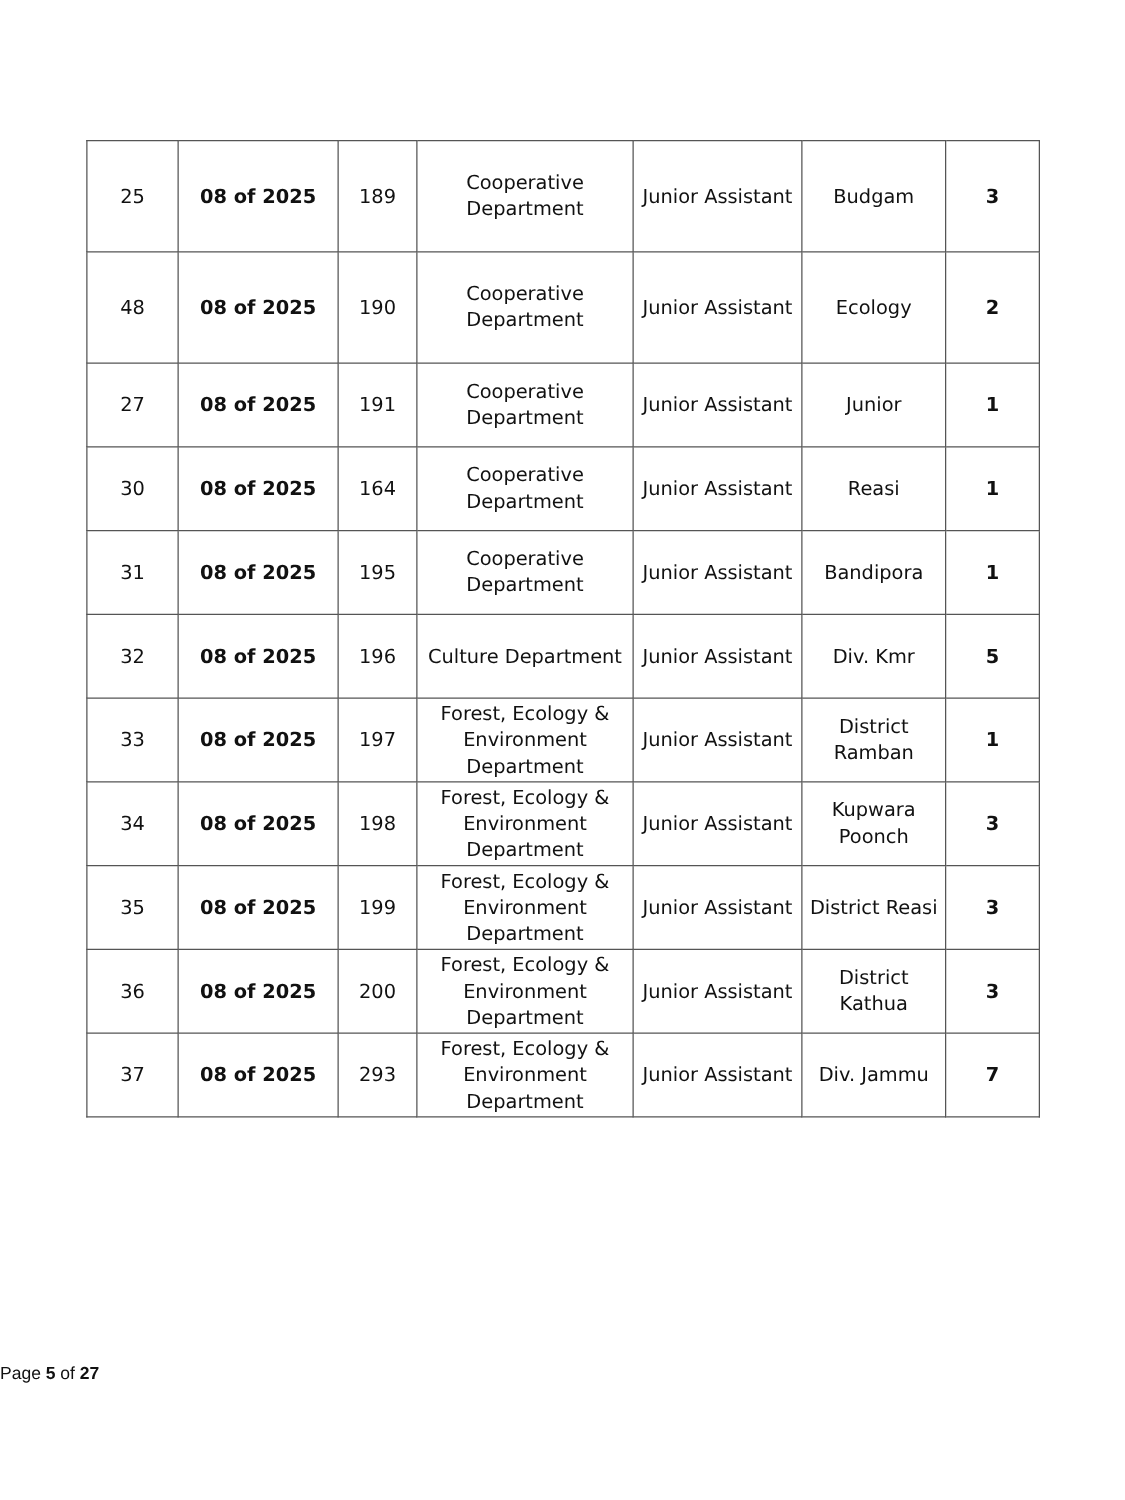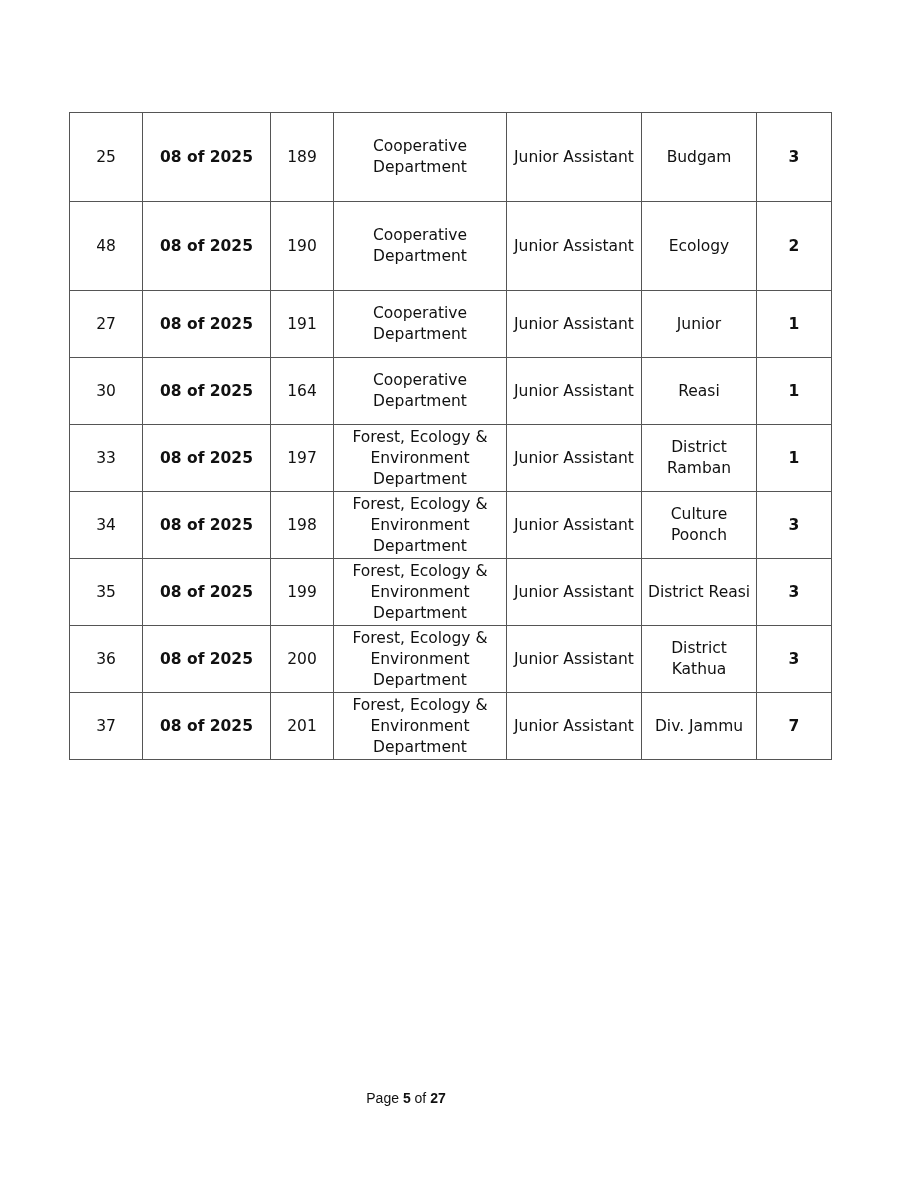--- a/index.html
+++ b/index.html
@@ -15,21 +15,21 @@
     font-size: 15.5px; line-height: 21px;
     padding: 0 4px;
   }
   col.c1 { width: 73px; } col.c2 { width: 128px; } col.c3 { width: 63px; }
   col.c4 { width: 173px; } col.c5 { width: 135px; } col.c6 { width: 115px; } col.c7 { width: 75px; }
   tr.tall td { height: 88px; }
   tr.std td { height: 66px; }
   td.bold { font-weight: bold; }
   .footer {
     position: absolute; top: 1090px; left: 0; width: 812px;
-    text-align: center; font-family: "Liberation Sans", sans-serif; font-size: 14px; color: #111;
+    text-align: left; font-family: "Liberation Sans", sans-serif; font-size: 14px; color: #111;
   }
   .footer b { font-weight: bold; }
 </style>
 </head>
 <body>
 
 <table class="posts">
   <colgroup>
     <col class="c1">
       <col class="c2">
@@ -70,35 +70,53 @@
       <tr class="std">
         <td>30</td>
         <td class="bold">08 of 2025</td>
         <td>164</td>
         <td>Cooperative Department</td>
         <td>Junior Assistant</td>
         <td>Reasi</td>
         <td class="bold">1</td>
       </tr>
       <tr class="std">
+        <td>31</td>
+        <td class="bold">08 of 2025</td>
+        <td>195</td>
+        <td>Cooperative Department</td>
+        <td>Junior Assistant</td>
+        <td>Bandipora</td>
+        <td class="bold">1</td>
+      </tr>
+      <tr class="std">
+        <td>32</td>
+        <td class="bold">08 of 2025</td>
+        <td>196</td>
+        <td>Culture Department</td>
+        <td>Junior Assistant</td>
+        <td>Div. Kmr</td>
+        <td class="bold">5</td>
+      </tr>
+      <tr class="std">
         <td>33</td>
         <td class="bold">08 of 2025</td>
         <td>197</td>
         <td>Forest, Ecology &amp; Environment Department</td>
         <td>Junior Assistant</td>
         <td>District Ramban</td>
         <td class="bold">1</td>
       </tr>
       <tr class="std">
         <td>34</td>
         <td class="bold">08 of 2025</td>
         <td>198</td>
         <td>Forest, Ecology &amp; Environment Department</td>
         <td>Junior Assistant</td>
-        <td>Culture Poonch</td>
+        <td>Kupwara Poonch</td>
         <td class="bold">3</td>
       </tr>
       <tr class="std">
         <td>35</td>
         <td class="bold">08 of 2025</td>
         <td>199</td>
         <td>Forest, Ecology &amp; Environment Department</td>
         <td>Junior Assistant</td>
         <td>District Reasi</td>
         <td class="bold">3</td>
@@ -108,21 +126,21 @@
         <td class="bold">08 of 2025</td>
         <td>200</td>
         <td>Forest, Ecology &amp; Environment Department</td>
         <td>Junior Assistant</td>
         <td>District Kathua</td>
         <td class="bold">3</td>
       </tr>
       <tr class="std">
         <td>37</td>
         <td class="bold">08 of 2025</td>
-        <td>201</td>
+        <td>293</td>
         <td>Forest, Ecology &amp; Environment Department</td>
         <td>Junior Assistant</td>
         <td>Div. Jammu</td>
         <td class="bold">7</td>
       </tr>
     </tbody>
 </table>
 
 <div class="footer">
   <span>Page</span>

